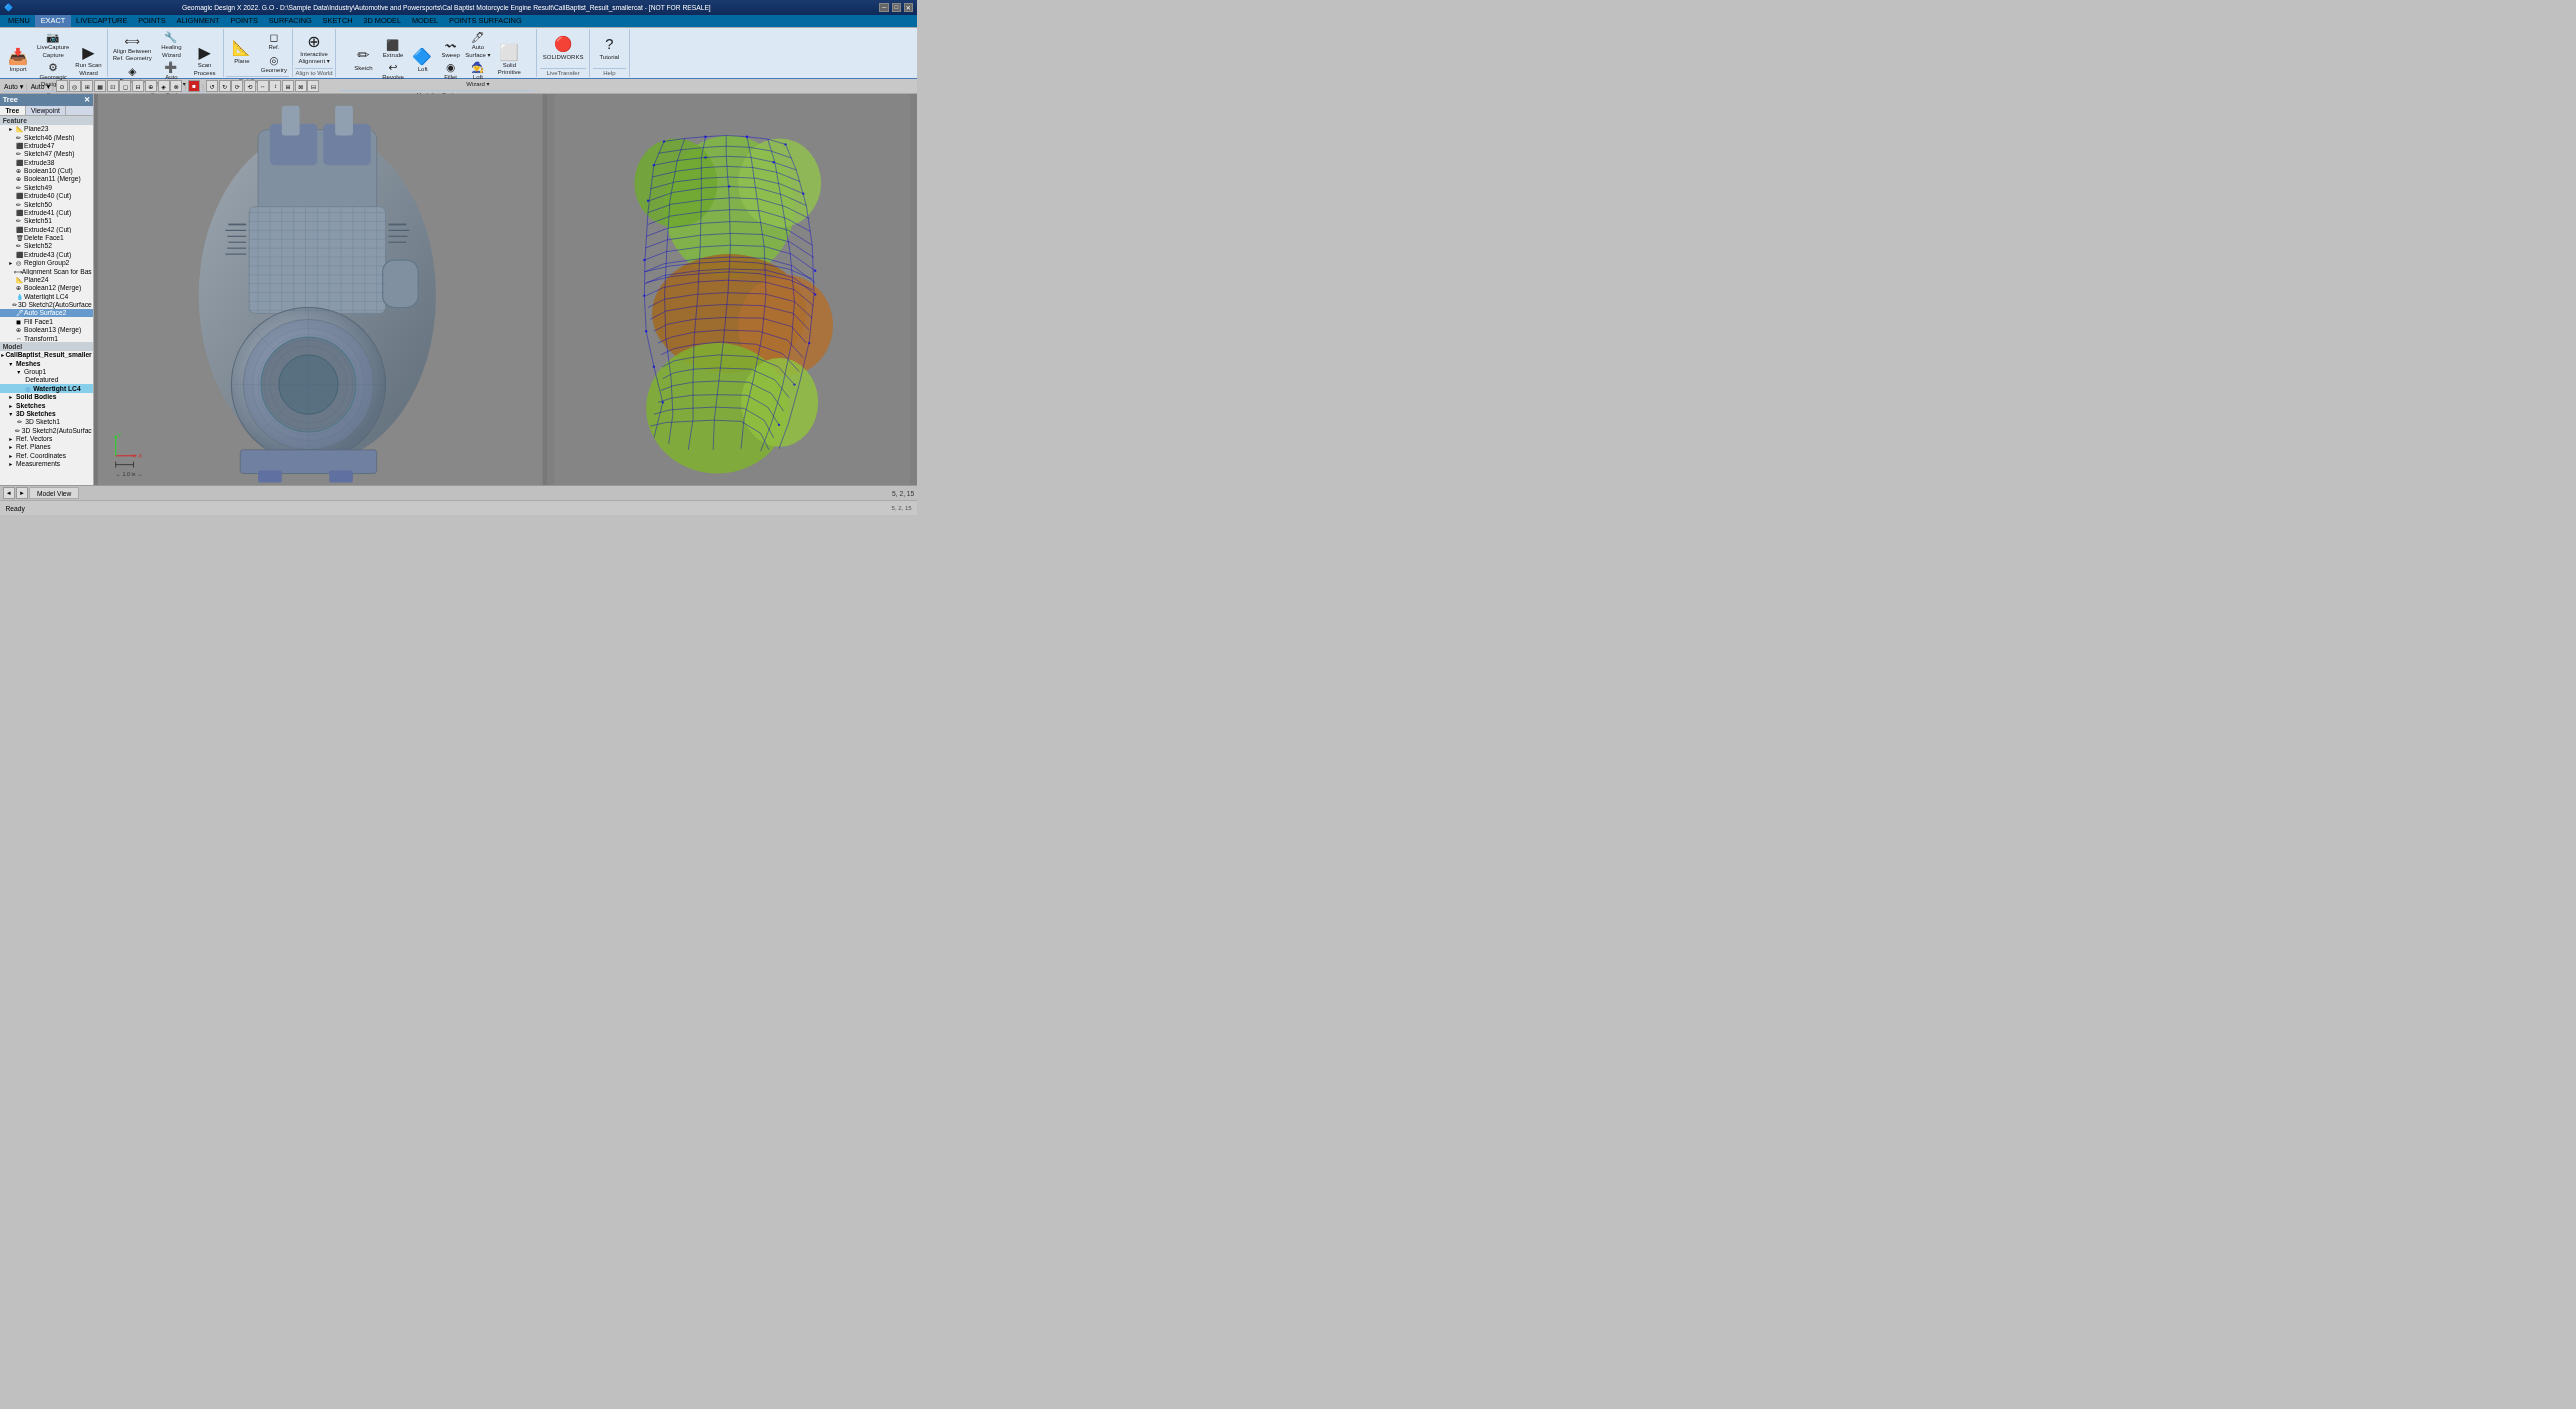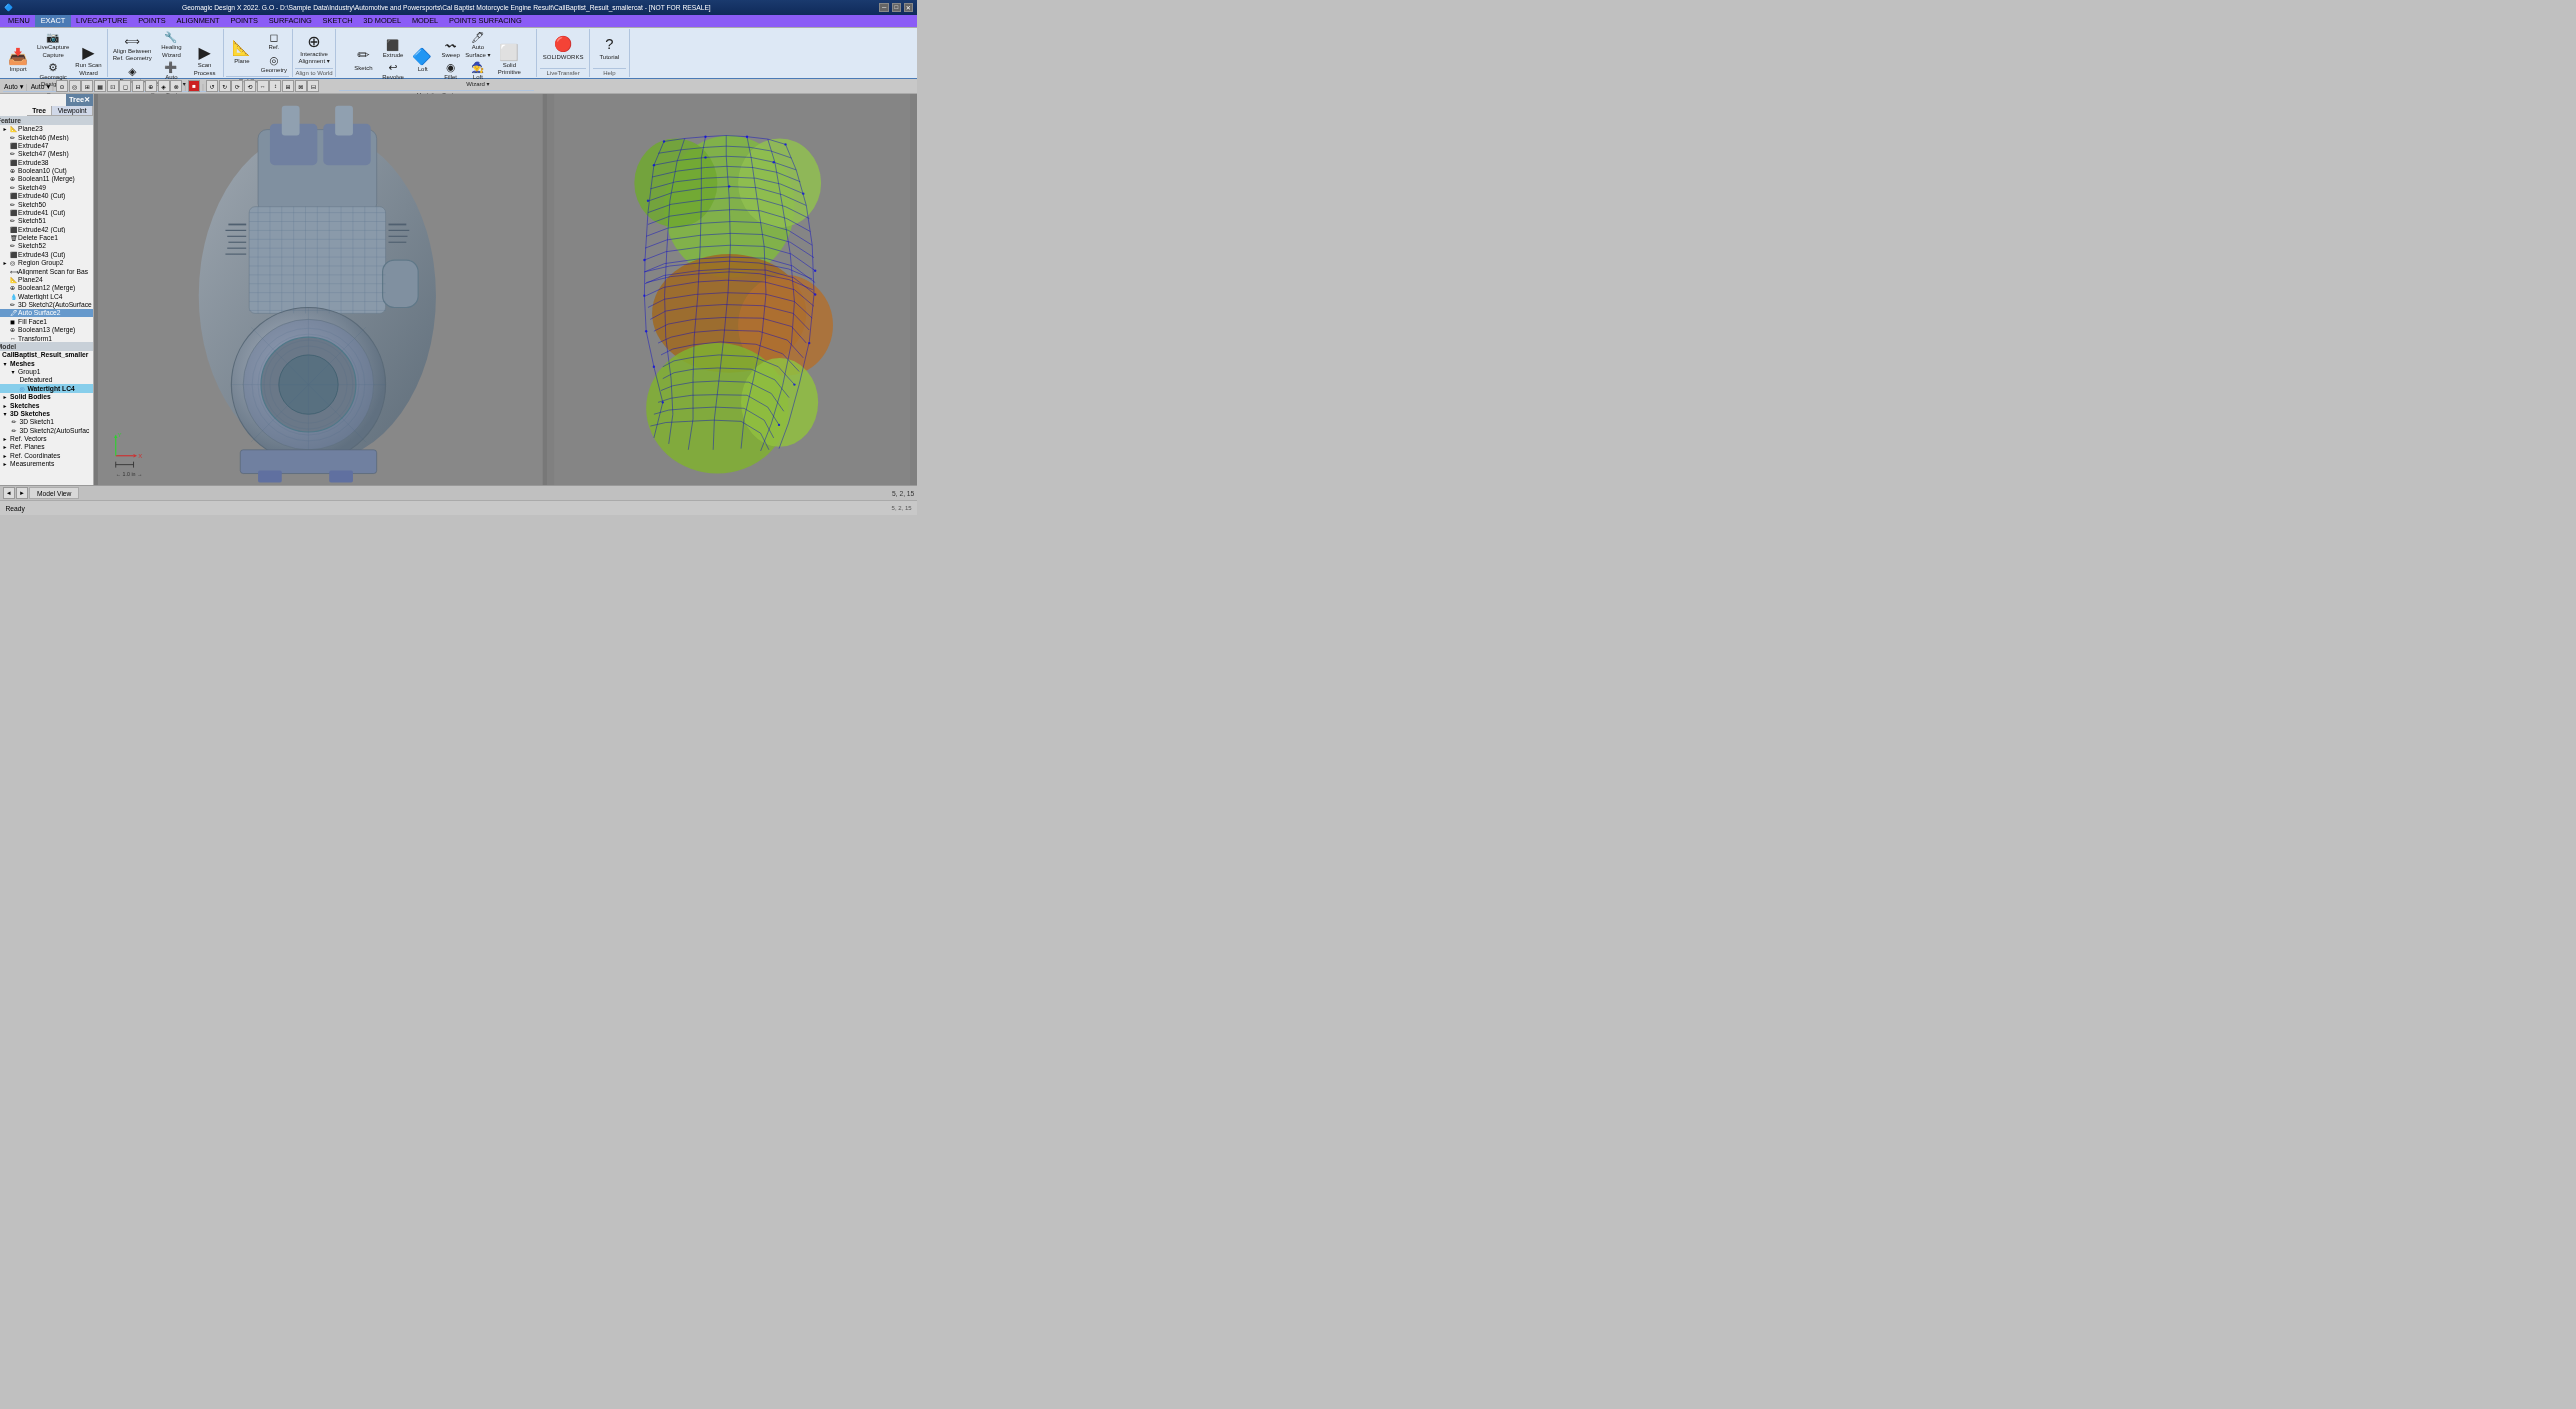--- a/index.html
+++ b/index.html
@@ -32,21 +32,21 @@
       border: 0.7px solid #888; 
       cursor: pointer; 
       font-size: 6px; 
       color: #fff; 
       display: flex; align-items: center; justify-content: center;
     }
 
     
     #menu-bar {
       height: 13.4px;
-      background: #8b5cf6;
+      background: #0369a1;
       border-bottom: 0.7px solid #aaa;
       display: flex;
       align-items: center;
       padding: 0 2.7px;
       font-size: 7.4px;
     }
     .menu-item {
       padding: 1.3px 5.4px;
       cursor: pointer;
       color: #000;
@@ -125,21 +125,20 @@
     }
 
     
     #sidebar {
       width: 94px;
       background: #f0f0f0;
       border-right: 0.7px solid #aaa;
       display: flex;
       flex-direction: column;
       overflow: hidden;
-      align-items: flex-end;
     }
     #sidebar-header {
       background: #6080a0;
       color: #fff;
       padding: 1.3px 2.7px;
       font-size: 7.4px;
       font-weight: bold;
       display: flex;
       align-items: center;
       justify-content: space-between;

